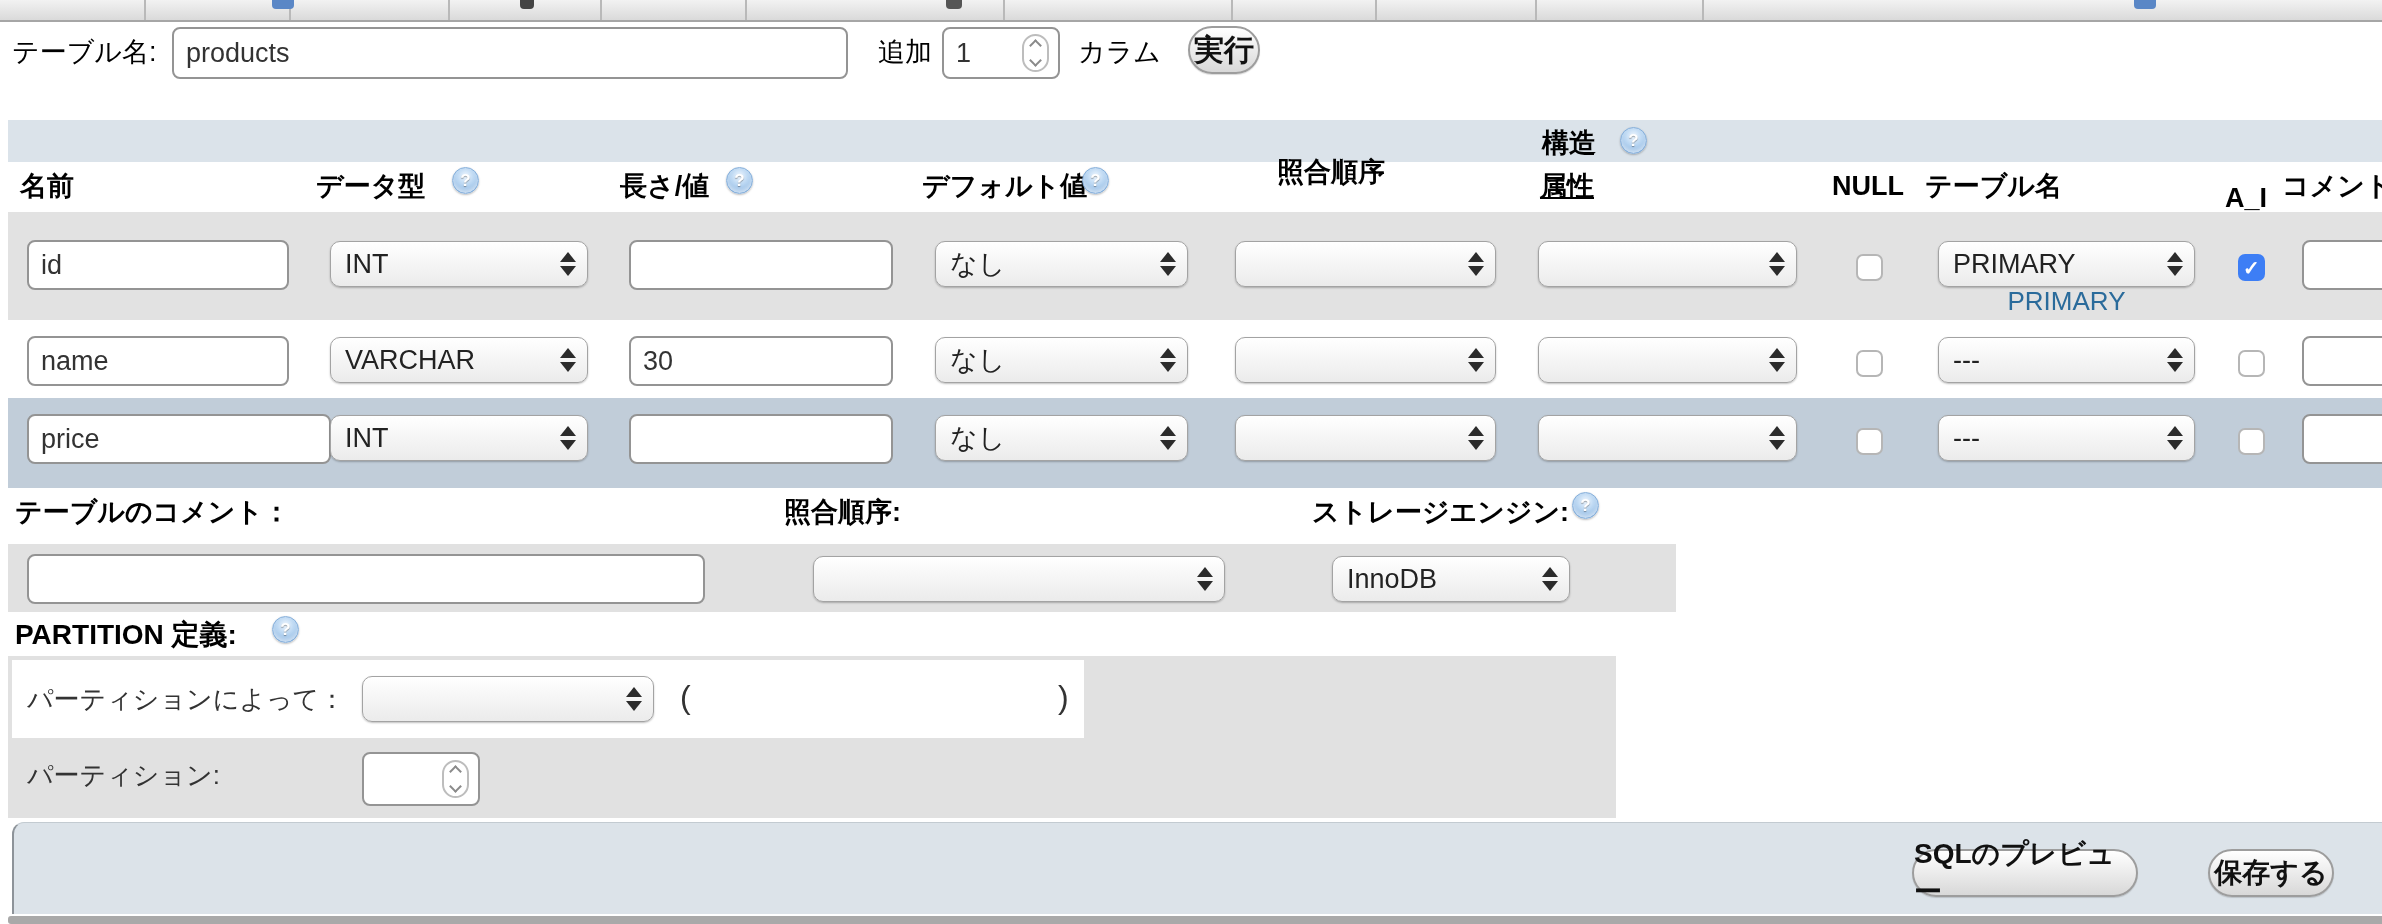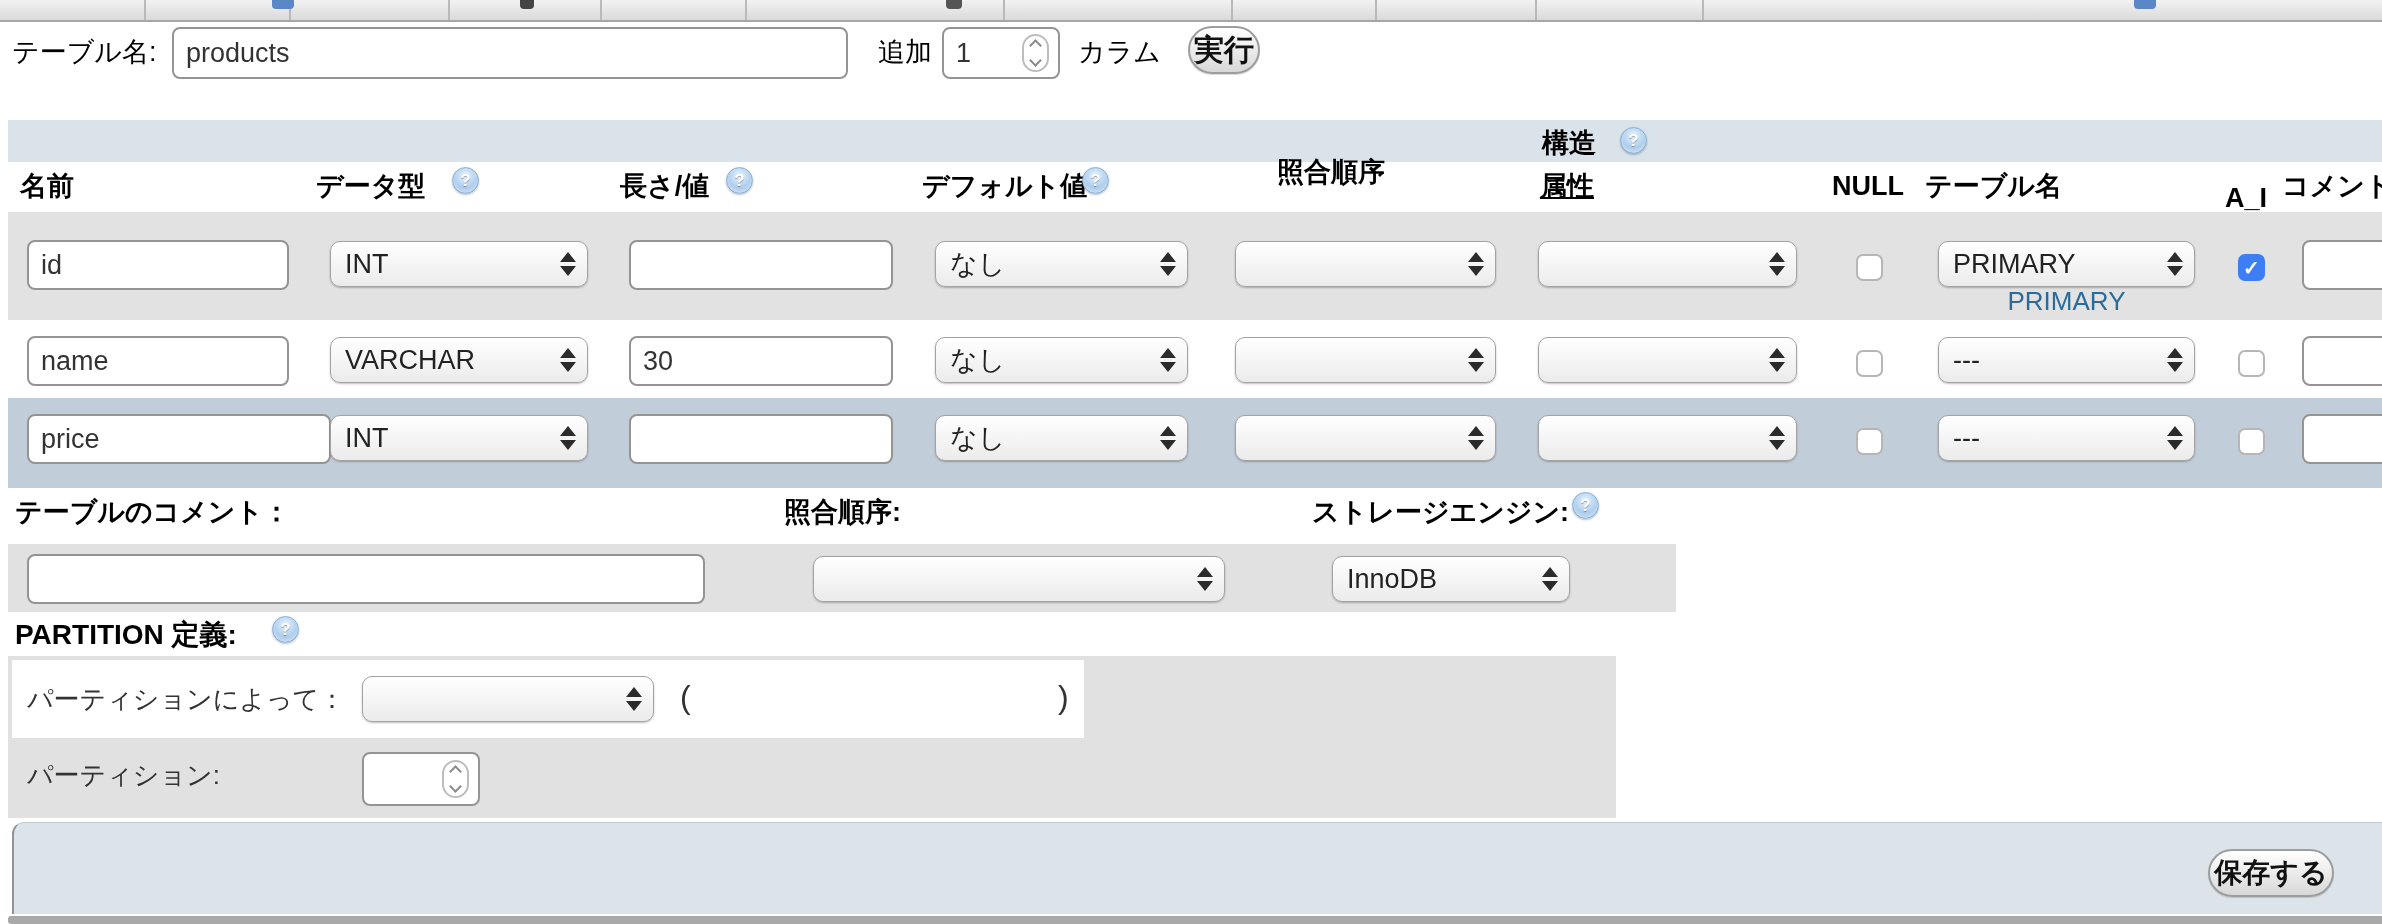--- a/index.html
+++ b/index.html
@@ -299,16 +299,17 @@
   <div class="t g" style="left:27px; top:760px; font-size:26px;">パーティション:</div>
   <div class="spin" style="left:362px; top:752px; width:118px; height:54px;">
     <span></span>
     <span class="stepper">
         <span class="chev-up"></span>
         <span class="chev-dn"></span>
       </span>
   </div>
 
   <div class="band" style="left:12px; top:822px; width:2370px; height:92px; background:#dce3e9; border-left:2px solid #8d9399; border-top:1px solid #c3cbd1; border-radius:12px 0 0 0;"></div>
+  <div class="pill" style="left:1912px; top:849px; width:226px; height:48px;">SQLのプレビュー</div>
   <div class="pill" style="left:2208px; top:849px; width:126px; height:48px;">保存する</div>
   <div class="band" style="left:8px; top:916px; width:2374px; height:8px; background:#a9a9a9; border-radius:3px 0 0 3px;"></div>
 
 </div>
 
 </body></html>

